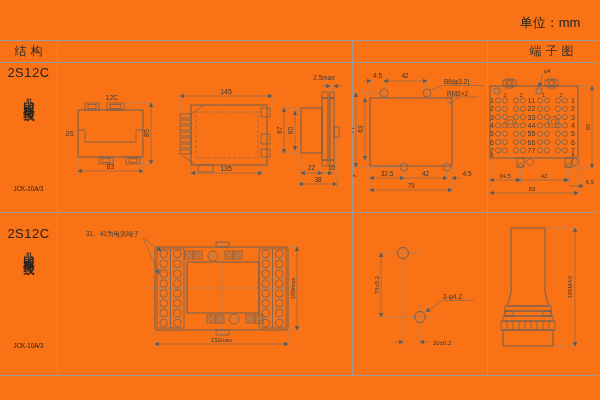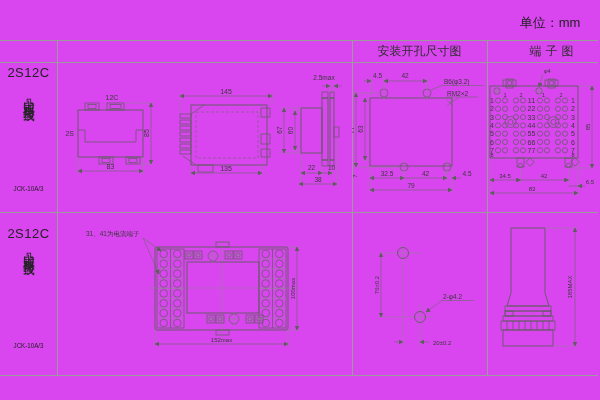--- a/index.html
+++ b/index.html
@@ -1,16 +1,16 @@
 <!DOCTYPE html>
 <html><head>
 <meta charset="utf-8">
 <style>
   html,body{margin:0;padding:0;background:#e8e8e8;}
-  .page{position:relative;width:600px;height:400px;background:#d946ef;
+  .page{position:relative;width:600px;height:400px;background:#f97316;
         font-family:"Liberation Sans",sans-serif;color:#333;overflow:hidden;}
   .hline,.vline{position:absolute;background:#9b9b9b;}
   .hline{height:1px;left:0;width:598px;}
   .vline{width:1px;top:40px;height:335px;}
   .hdr{position:absolute;font-size:12px;color:#2e2e2e;text-align:center;
        display:flex;align-items:center;justify-content:center;height:22px;top:40px;}
   .hdr.sp{letter-spacing:9px;text-indent:9px;}
   .hdr.sp2{letter-spacing:4px;text-indent:4px;}
   .unit{position:absolute;top:14px;left:505px;width:90px;font-size:13px;
         color:#222;text-align:center;}
@@ -37,21 +37,21 @@
   <div class="unit">单位：mm</div>
 
   <div class="hline" style="top:40px"></div>
   <div class="hline" style="top:62px"></div>
   <div class="hline" style="top:212px"></div>
   <div class="hline" style="top:375px"></div>
   <div class="vline" style="left:57px"></div>
   <div class="vline" style="left:352px"></div>
   <div class="vline" style="left:487px"></div>
 
-  <div class="hdr" style="left:352px;width:135px">安装开孔尺寸图</div>
+  <div class="hdr sp2" style="left:0;width:57px">结构</div>
   <div class="hdr sp2" style="left:496px;width:111px">端子图</div>
 
   <div class="model" style="top:65px">2S12C</div>
   <div class="vtext" style="top:89px">
       <span>凸出式板后接线</span>
     </div>
   <div class="code" style="top:185px">JCK-10A/3</div>
 
   <div class="model" style="top:226px">2S12C</div>
   <div class="vtext" style="top:243px">

